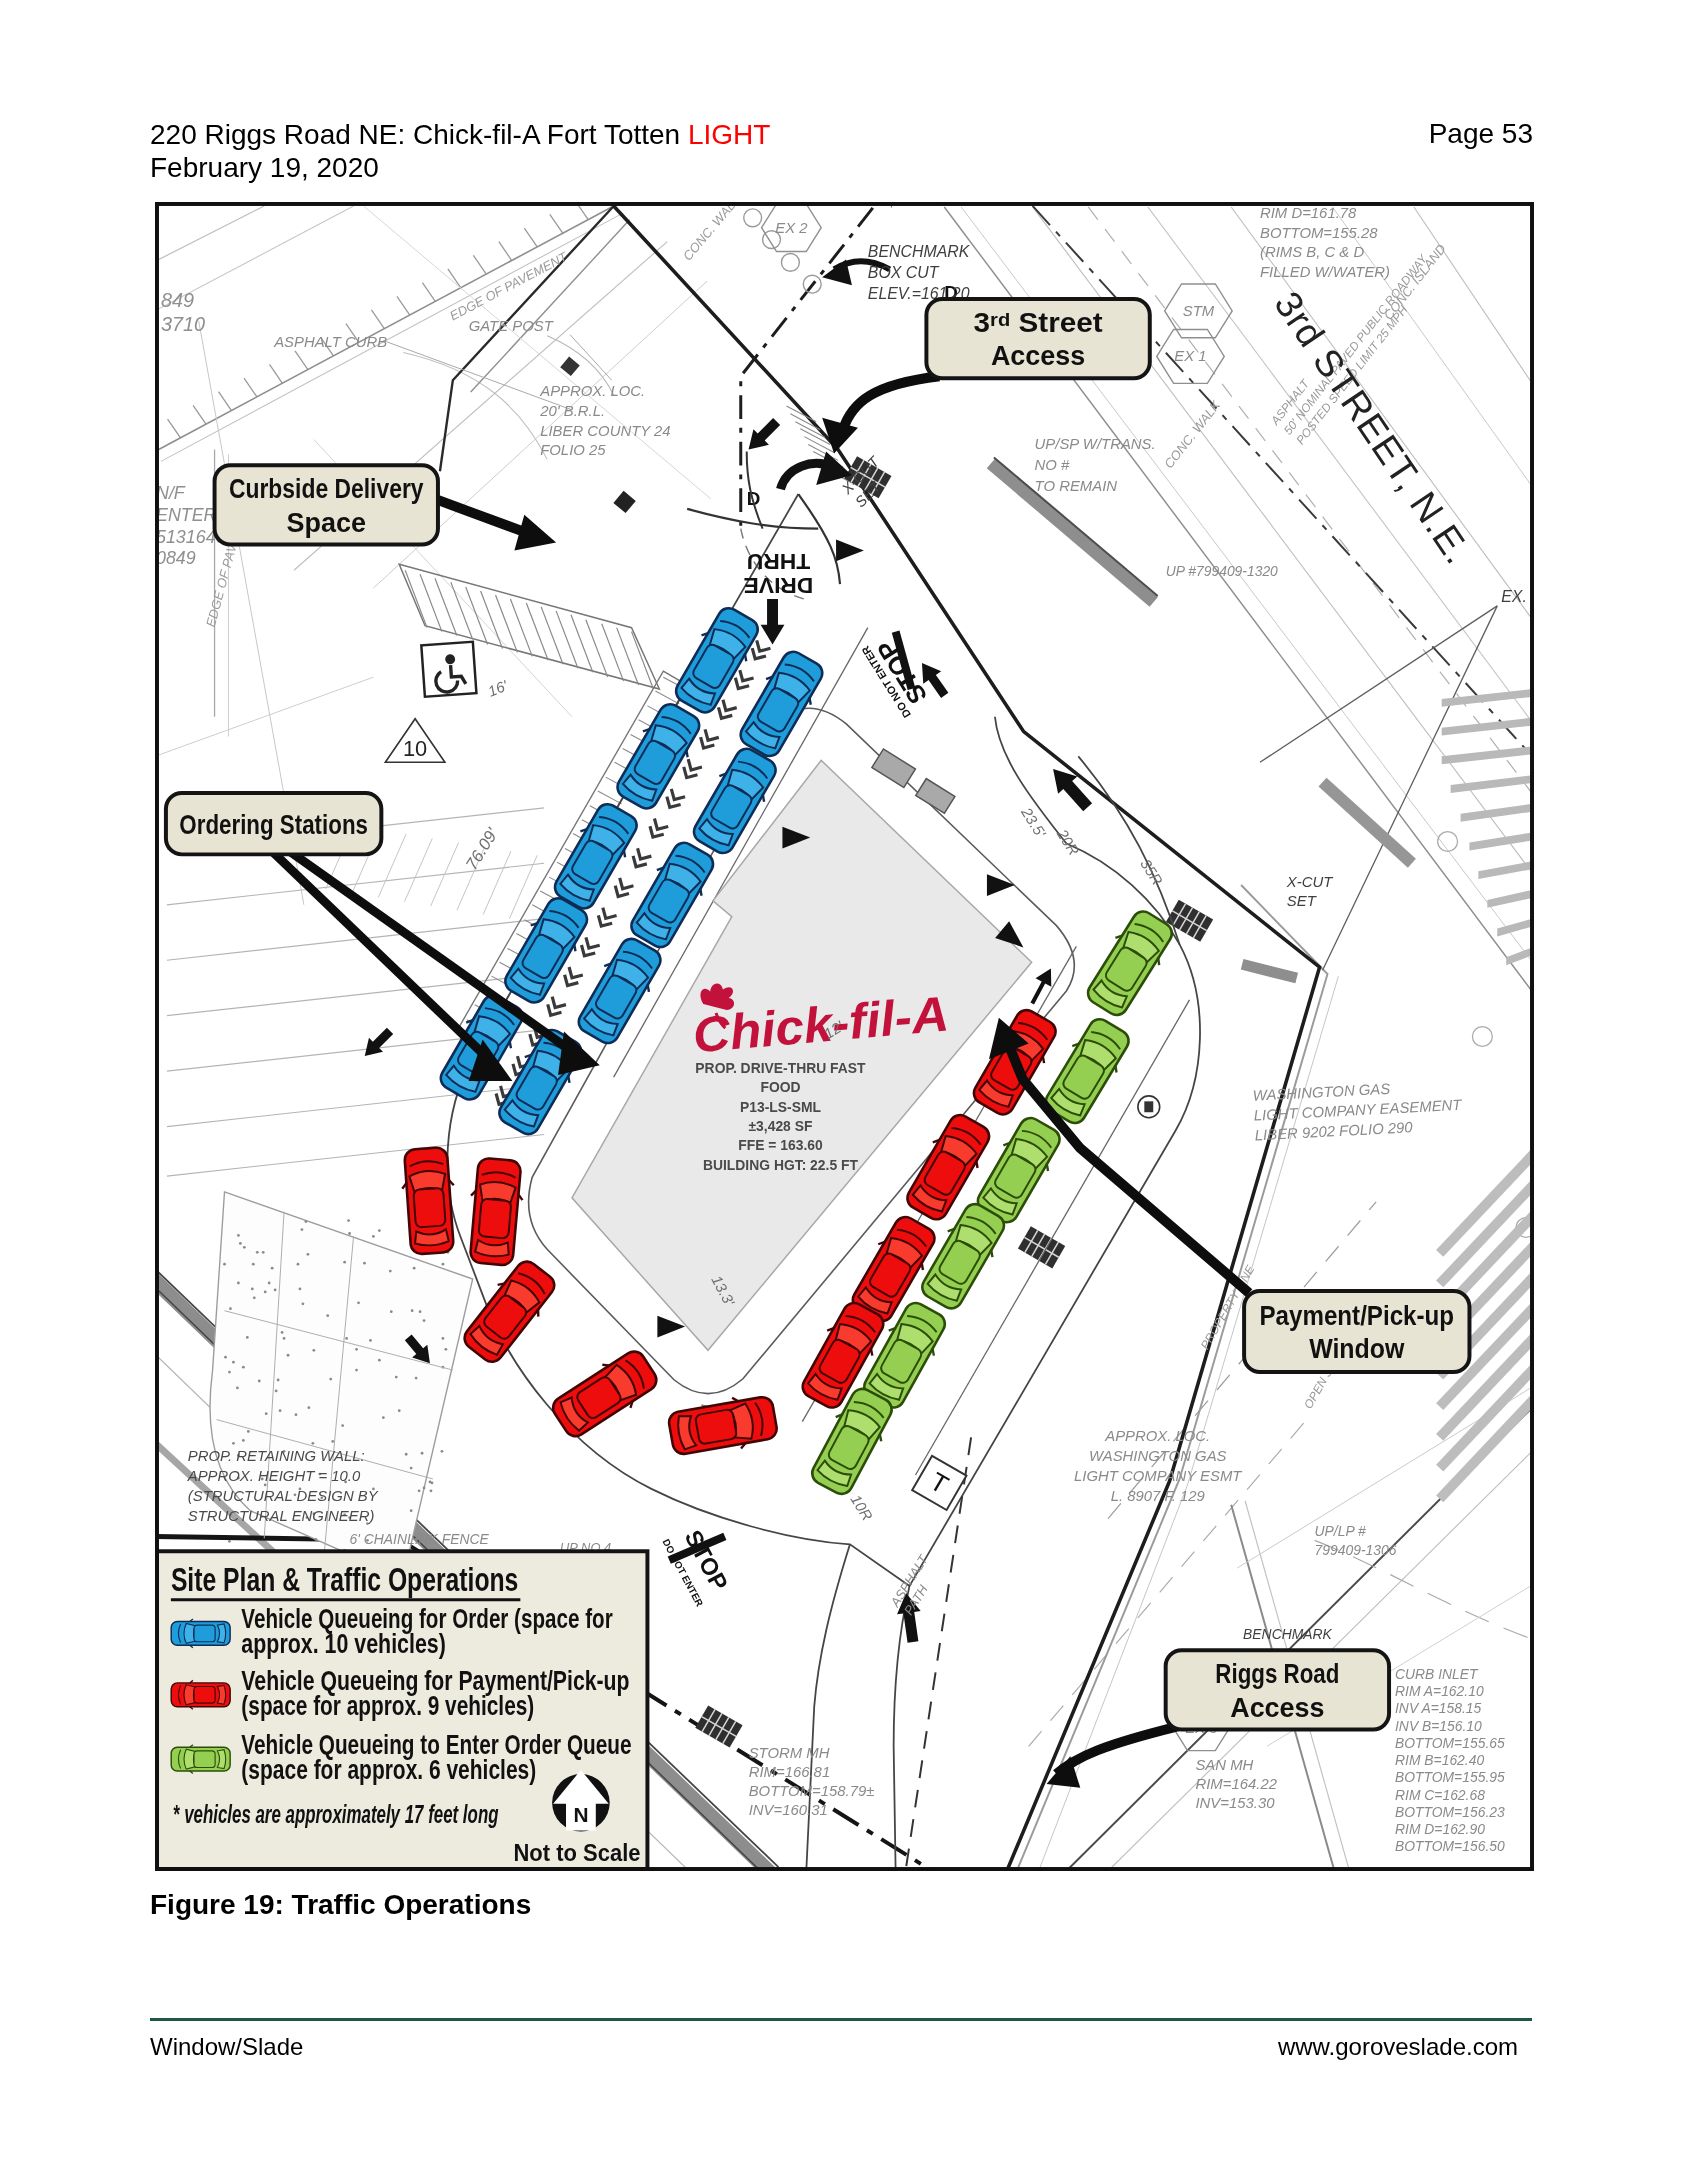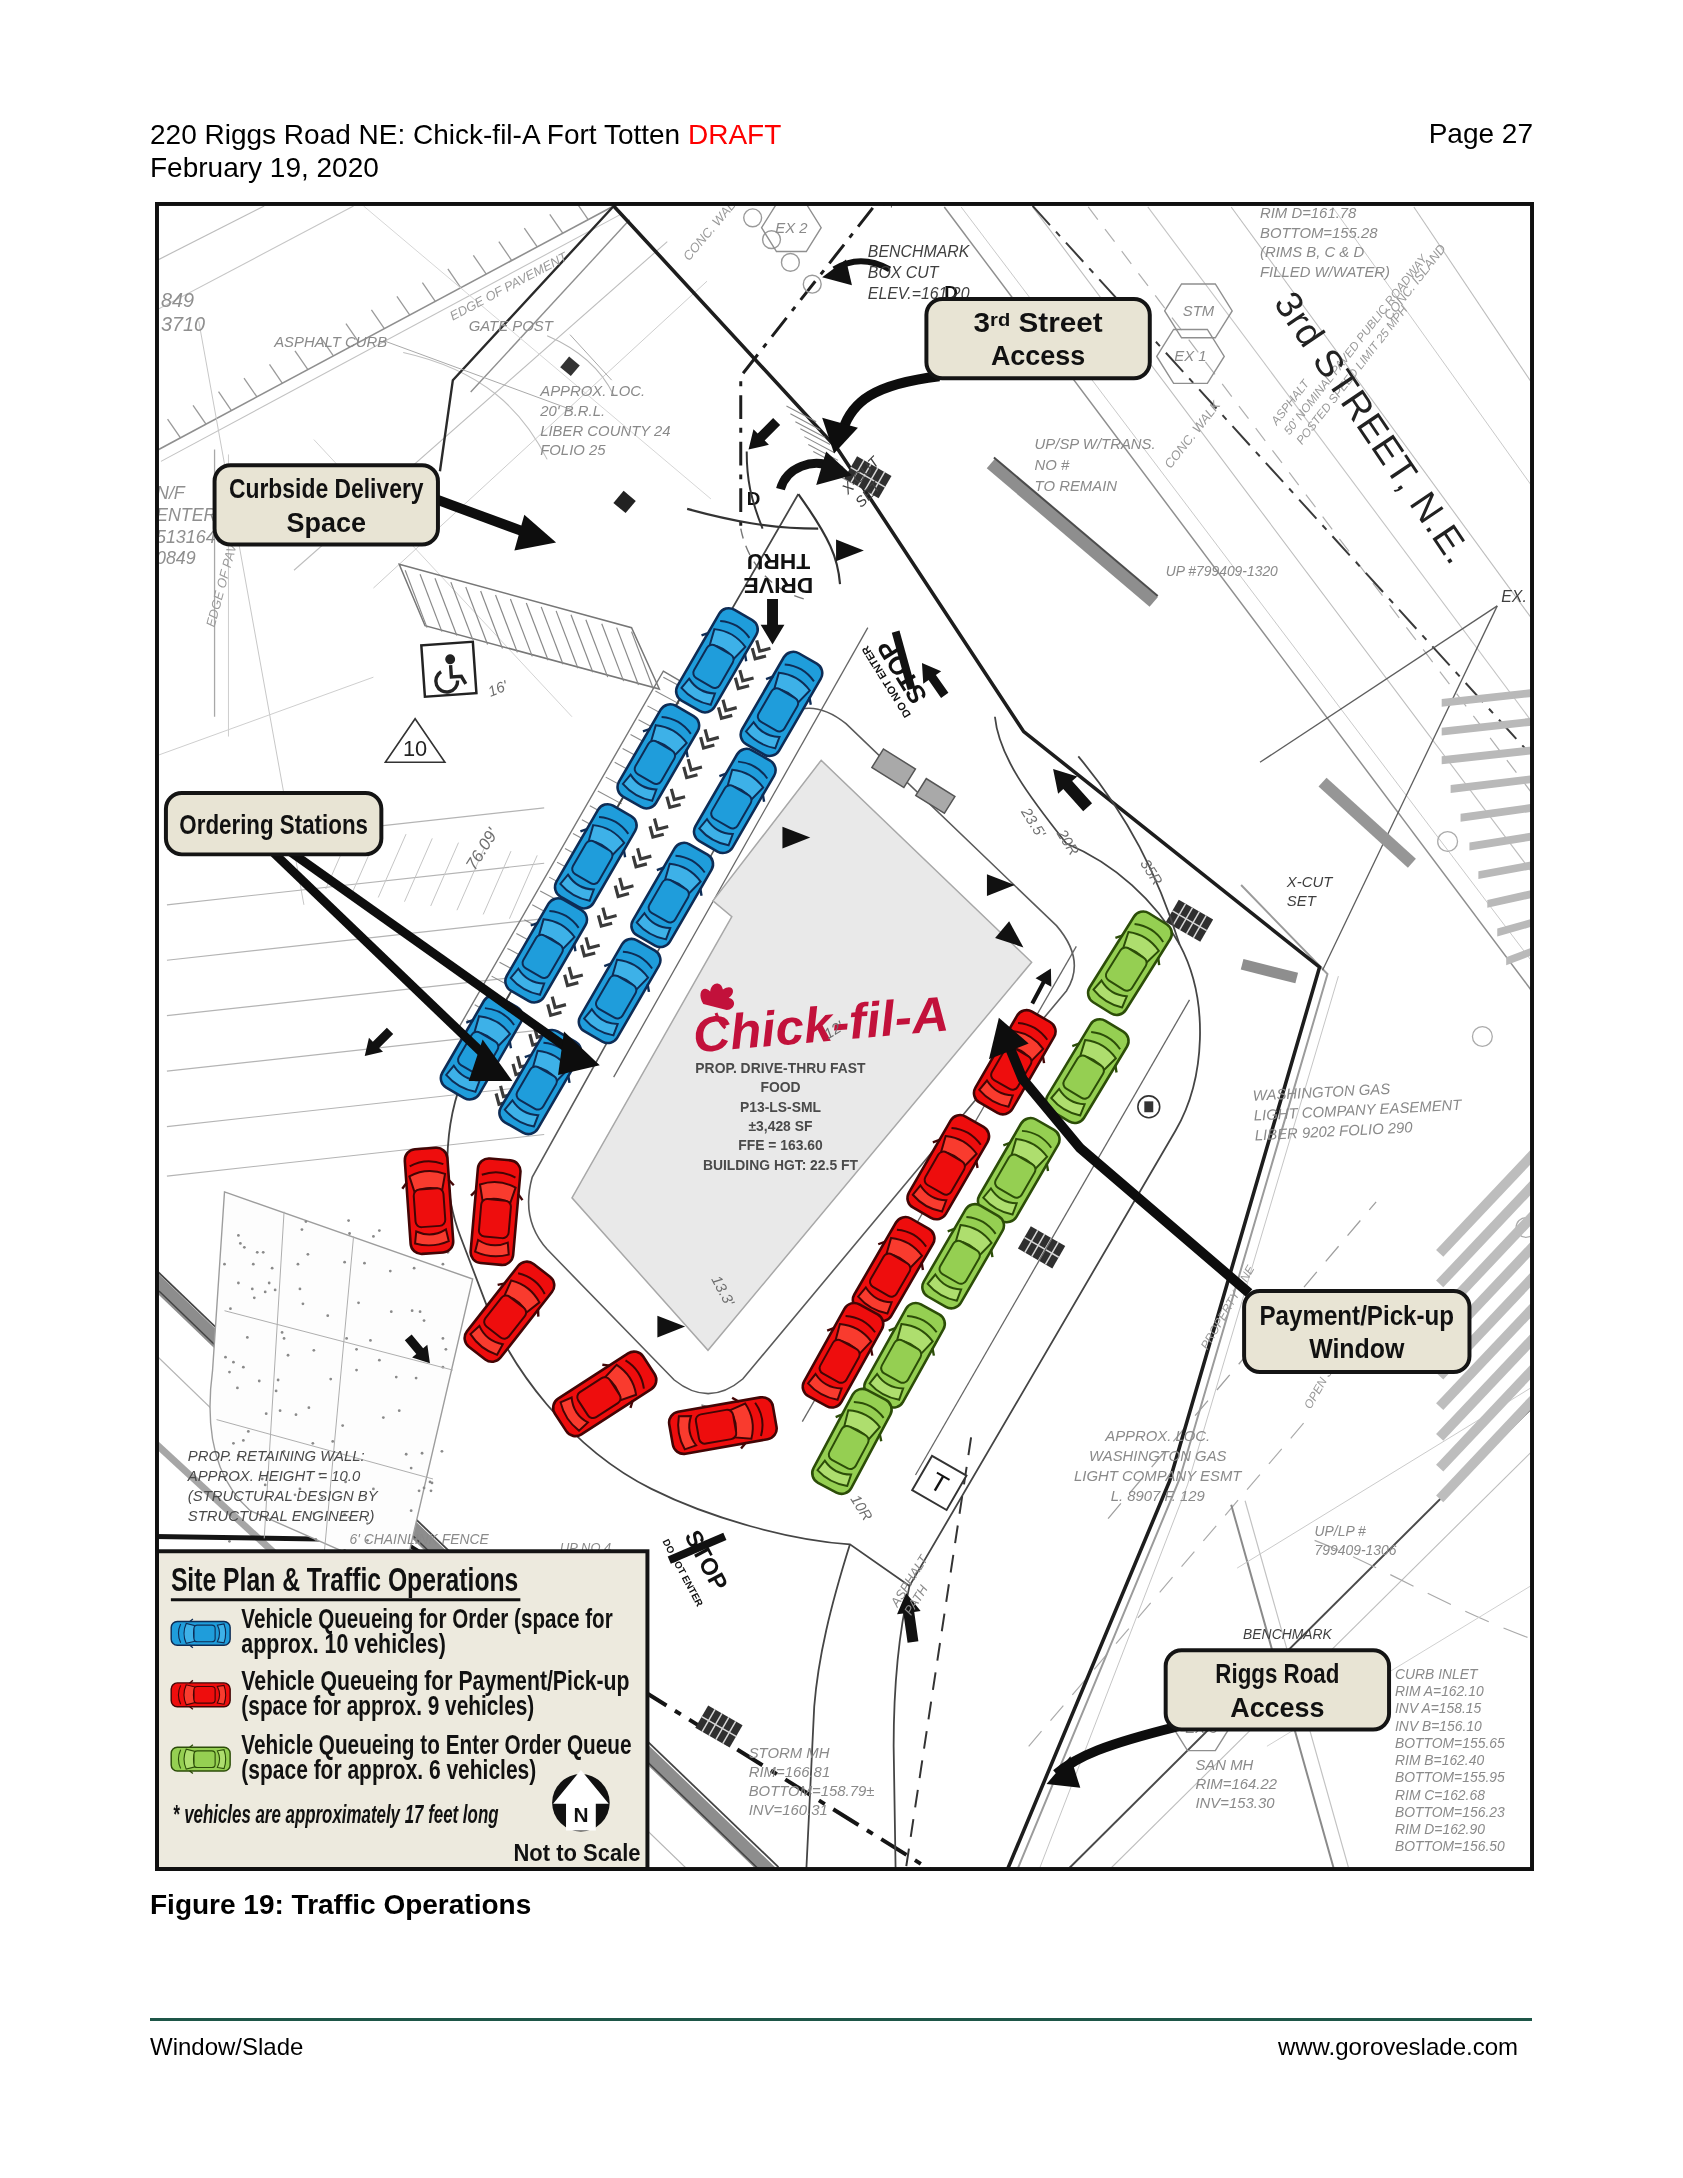--- a/index.html
+++ b/index.html
@@ -5,22 +5,22 @@
   body { width:1683px; height:2178px; position:relative; background:#fff;
          font-family:"Liberation Sans", sans-serif; }
   .hdr { position:absolute; left:150px; top:118px; font-size:28px; color:#000; line-height:33px; }
   .pg  { position:absolute; right:150px; top:118px; font-size:28px; }
   .cap { position:absolute; left:150px; top:1889px; font-size:28px; font-weight:bold; }
   .rule { position:absolute; left:150px; top:2018px; width:1382px; height:3px; background:#1e5648; }
   .foot { position:absolute; top:2033px; font-size:24px; }
   svg text { font-family:"Liberation Sans", sans-serif; }
 </style></head>
 <body>
-<div class="hdr">220 Riggs Road NE: Chick-fil-A Fort Totten <span style="color:#fe0000">DRAFT</span><br>February 19, 2020</div>
-<div class="pg">Page 27</div>
+<div class="hdr">220 Riggs Road NE: Chick-fil-A Fort Totten <span style="color:#fe0000">LIGHT</span><br>February 19, 2020</div>
+<div class="pg">Page 53</div>
 <div class="cap">Figure 19: Traffic Operations</div>
 <div class="rule"></div>
 <div class="foot" style="left:150px">Window/Slade</div>
 <div class="foot" style="right:165px">www.goroveslade.com</div>
 <svg style="position:absolute;left:155px;top:202px" width="1379" height="1669" viewBox="0 0 1389 1686" preserveAspectRatio="none">
 <defs>
   <g id="car-b">
         <rect x="-21.5" y="-53" width="43" height="106" rx="11" fill="#1f9ddb" stroke="#0e2c55" stroke-width="2.6"></rect>
         <path d="M -17,-36 Q 0,-44 17,-36" fill="none" stroke="#0e2c55" stroke-width="2"></path>
         <path d="M -18,-26 Q 0,-34 18,-26 L 14,-10 Q 0,-16 -14,-10 Z" fill="#3db1e8" stroke="#0e2c55" stroke-width="2"></path>

